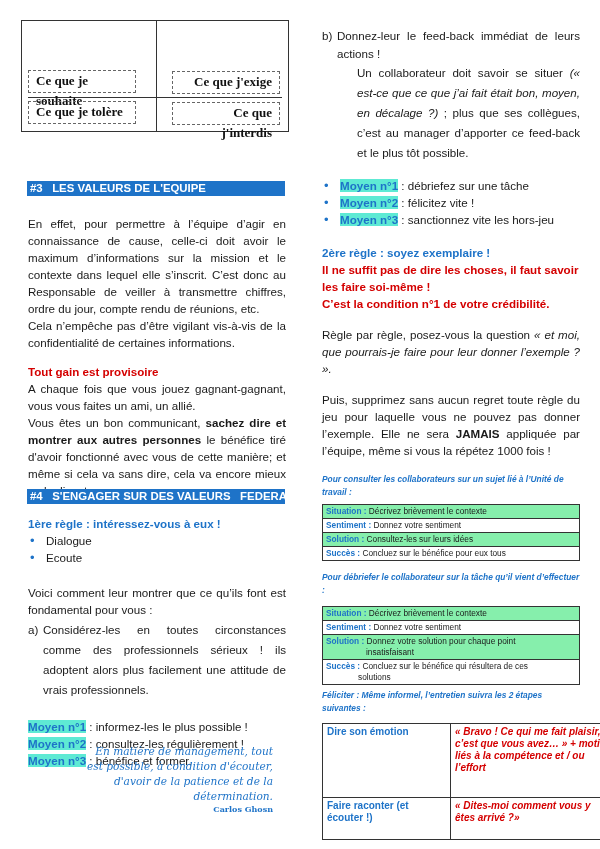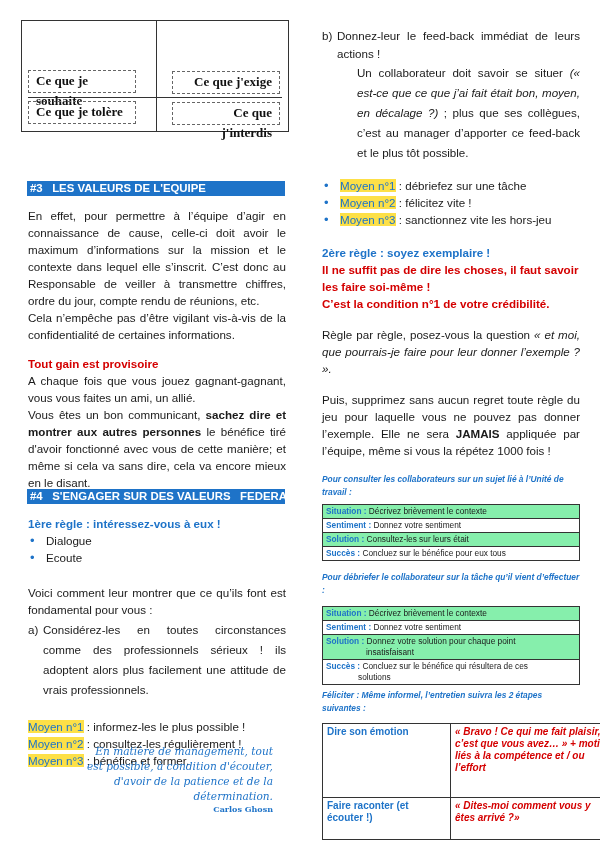--- a/index.html
+++ b/index.html
@@ -19,21 +19,21 @@
   .dbox { position: absolute; border: 1.5px dashed #666; height: 23px; font-family: "Liberation Serif", serif; font-size: 13px; line-height: 20px; padding: 0 7px; color: #111; font-weight: bold; }
   .dbox.tl { left: 6px; top: 49px; width: 108px; }
   .dbox.bl { left: 6px; top: 80px; width: 108px; }
   .dbox.tr { left: 150px; top: 50px; width: 108px; text-align: right; }
   .dbox.br { left: 150px; top: 81px; width: 108px; text-align: right; }
 
   .section-bar { position: absolute; background: #1e73c8; color: #fff; font-weight: bold; font-size: 11.4px; height: 15px; line-height: 15px; padding-left: 3px; letter-spacing: 0; white-space: pre; }
 
   .red-title { color: #d40000; font-weight: bold; }
   .blue-title { color: #1e73c8; font-weight: bold; }
-  .moyen-label { color: #1e73c8; font-weight: normal; background: #fde047; }
+  .moyen-label { color: #1e73c8; font-weight: bold; background: #5eead4; }
   .bullets { list-style: none; }
   .bullets li { position: relative; padding-left: 18px; }
   .bullets li::before { content: "\2022"; position: absolute; left: 2px; color: #1e73c8; font-size: 13px; }
 
   .quote { position: absolute; left: 80px; width: 193px; top: 744px; text-align: right; font-family: "DejaVu Serif", serif; font-style: italic; color: #1e73c8; font-size: 10.6px; line-height: 15px; }
   .quote-author { font-style: normal; font-weight: bold; font-size: 8px; line-height: 11px; }
 
   .small-blue-it { color: #1e73c8; font-style: italic; font-weight: bold; font-size: 8.4px; line-height: 13px; }
 
   table.sss { border-collapse: collapse; width: 258px; font-size: 8.3px; line-height: 11px; }
@@ -54,21 +54,21 @@
   <div class="vline"></div>
   <div class="hline"></div>
   <div class="dbox tl">Ce que je souhaite</div>
   <div class="dbox bl">Ce que je tolère</div>
   <div class="dbox tr">Ce que j'exige</div>
   <div class="dbox br">Ce que j'interdis</div>
 </div>
 
 <div class="section-bar" style="left:27px; top:181px; width:258px;">#3   LES VALEURS DE L'EQUIPE</div>
 
-<div class="col col-left" style="top:207px;">
+<div class="col col-left" style="top:215px;">
   <p class="just">En effet, pour permettre à l’équipe d’agir en connaissance de cause, celle-ci doit avoir le maximum d’informations sur la mission et le contexte dans lequel elle s’inscrit. C’est donc au Responsable de veiller à transmettre chiffres, ordre du jour, compte rendu de réunions, etc.</p>
   <p class="just">Cela n’empêche pas d’être vigilant vis-à-vis de la confidentialité de certaines informations.</p>
   <p class="red-title" style="margin-top:12px;">Tout gain est provisoire</p>
   <p class="just">A chaque fois que vous jouez gagnant-gagnant, vous vous faites un ami, un allié.</p>
   <p class="just"><span>Vous êtes un bon communicant, </span><b>sachez dire et montrer aux autres personnes</b><span> le bénéfice tiré d'avoir fonctionné avec vous de cette manière; et même si cela va sans dire, cela va encore mieux en le disant.</span></p>
 </div>
 
 <div class="section-bar" style="left:27px; top:489px; width:258px;">#4   S'ENGAGER SUR DES VALEURS   FEDERATRICES</div>
 
 <div class="col col-left" style="top:515px;">
@@ -118,21 +118,21 @@
   <p class="small-blue-it" style="margin-top:14px;">Pour consulter les collaborateurs sur un sujet lié à l’Unité de travail :</p>
   <table class="sss" style="margin-top:5px;">
     <tbody>
         <tr class="shade">
           <td><span class="sss-key">Situation :</span><span> Décrivez brièvement le contexte</span></td>
         </tr>
     <tr>
           <td><span class="sss-key">Sentiment :</span><span> Donnez votre sentiment</span></td>
         </tr>
     <tr class="shade">
-          <td><span class="sss-key">Solution :</span><span> Consultez-les sur leurs était</span></td>
+          <td><span class="sss-key">Solution :</span><span> Consultez-les sur leurs idées</span></td>
         </tr>
     <tr>
           <td><span class="sss-key">Succès :</span><span> Concluez sur le bénéfice pour eux tous</span></td>
         </tr>
   </tbody>
     </table>
 
   <p class="small-blue-it" style="margin-top:10px;">Pour débriefer le collaborateur sur la tâche qu’il vient d’effectuer :</p>
   <table class="sss" style="margin-top:9px;">
     <tbody>

